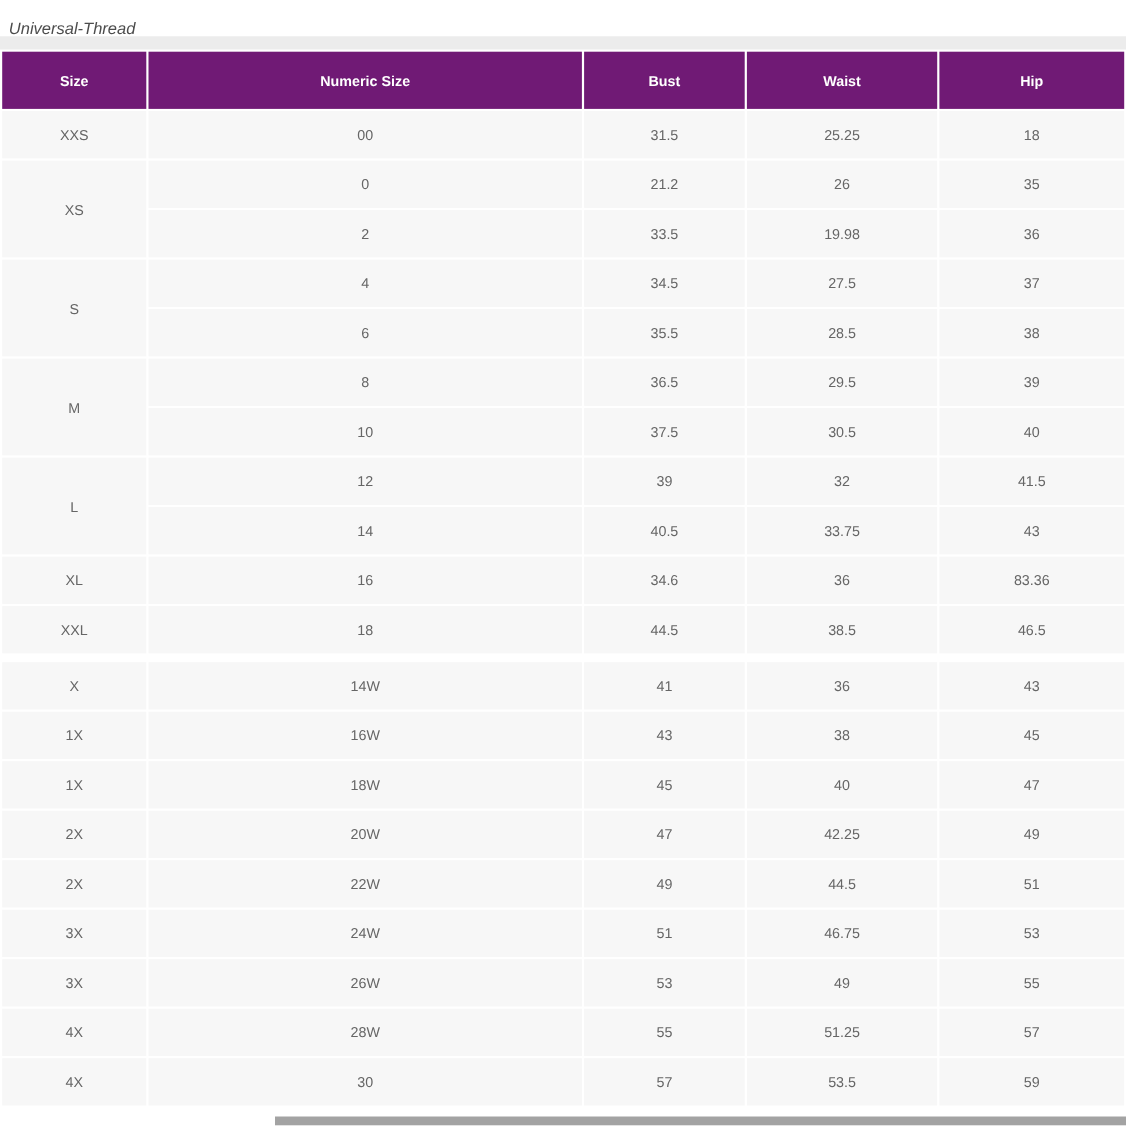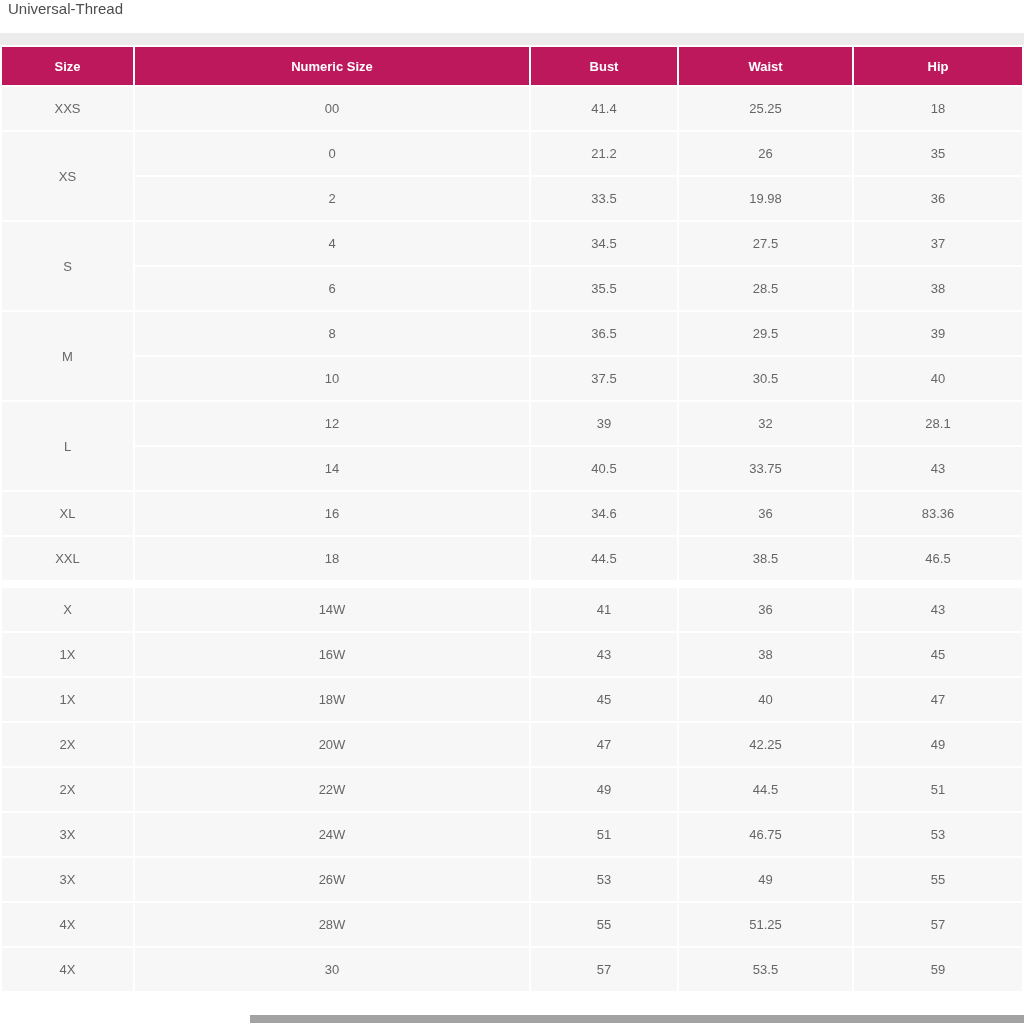--- a/index.html
+++ b/index.html
@@ -4,36 +4,36 @@
 <style>
   html,body{margin:0;padding:0;}
   body{
     width:1024px;height:1024px;
     background:#ffffff;
     font-family:"Liberation Sans","DejaVu Sans",sans-serif;
     position:relative;
     overflow:hidden;
   }
   .page-title{
-    position:absolute;top:0;left:8px;
-    font-size:15px;color:#4d4d4d;
+    position:absolute;top:18px;left:8px;
+    font-size:15px;color:#4d4d4d;font-style:italic;
   }
   .band{
     position:absolute;top:33px;left:0;
     width:1024px;height:12px;background:#ececec;
   }
   table.size-chart{
     position:absolute;top:45px;left:0;
     width:1024px;table-layout:fixed;
     border-collapse:separate;border-spacing:2px;
   }
   table.size-chart th{
-    background:#be185d;color:#ffffff;
+    background:#701a75;color:#ffffff;
     font-size:13px;font-weight:bold;
-    height:38px;text-align:center;vertical-align:middle;
+    height:52px;text-align:center;vertical-align:middle;
     padding:0;
   }
   table.size-chart td{
     background:#f7f7f7;color:#666666;
     font-size:13px;font-weight:normal;
     height:43px;text-align:center;vertical-align:middle;
     padding:0;
   }
   tr.section-gap td{
     background:transparent;height:4px;
@@ -63,21 +63,21 @@
       <th>Numeric Size</th>
       <th>Bust</th>
       <th>Waist</th>
       <th>Hip</th>
     </tr>
   </thead>
   <tbody>
     <tr>
       <td>XXS</td>
       <td>00</td>
-      <td>41.4</td>
+      <td>31.5</td>
       <td>25.25</td>
       <td>18</td>
     </tr>
     <tr>
       <td rowspan="2">XS</td>
       <td>0</td>
       <td>21.2</td>
       <td>26</td>
       <td>35</td>
     </tr>
@@ -111,21 +111,21 @@
       <td>10</td>
       <td>37.5</td>
       <td>30.5</td>
       <td>40</td>
     </tr>
     <tr>
       <td rowspan="2">L</td>
       <td>12</td>
       <td>39</td>
       <td>32</td>
-      <td>28.1</td>
+      <td>41.5</td>
     </tr>
     <tr>
       <td>14</td>
       <td>40.5</td>
       <td>33.75</td>
       <td>43</td>
     </tr>
     <tr>
       <td>XL</td>
       <td>16</td>

